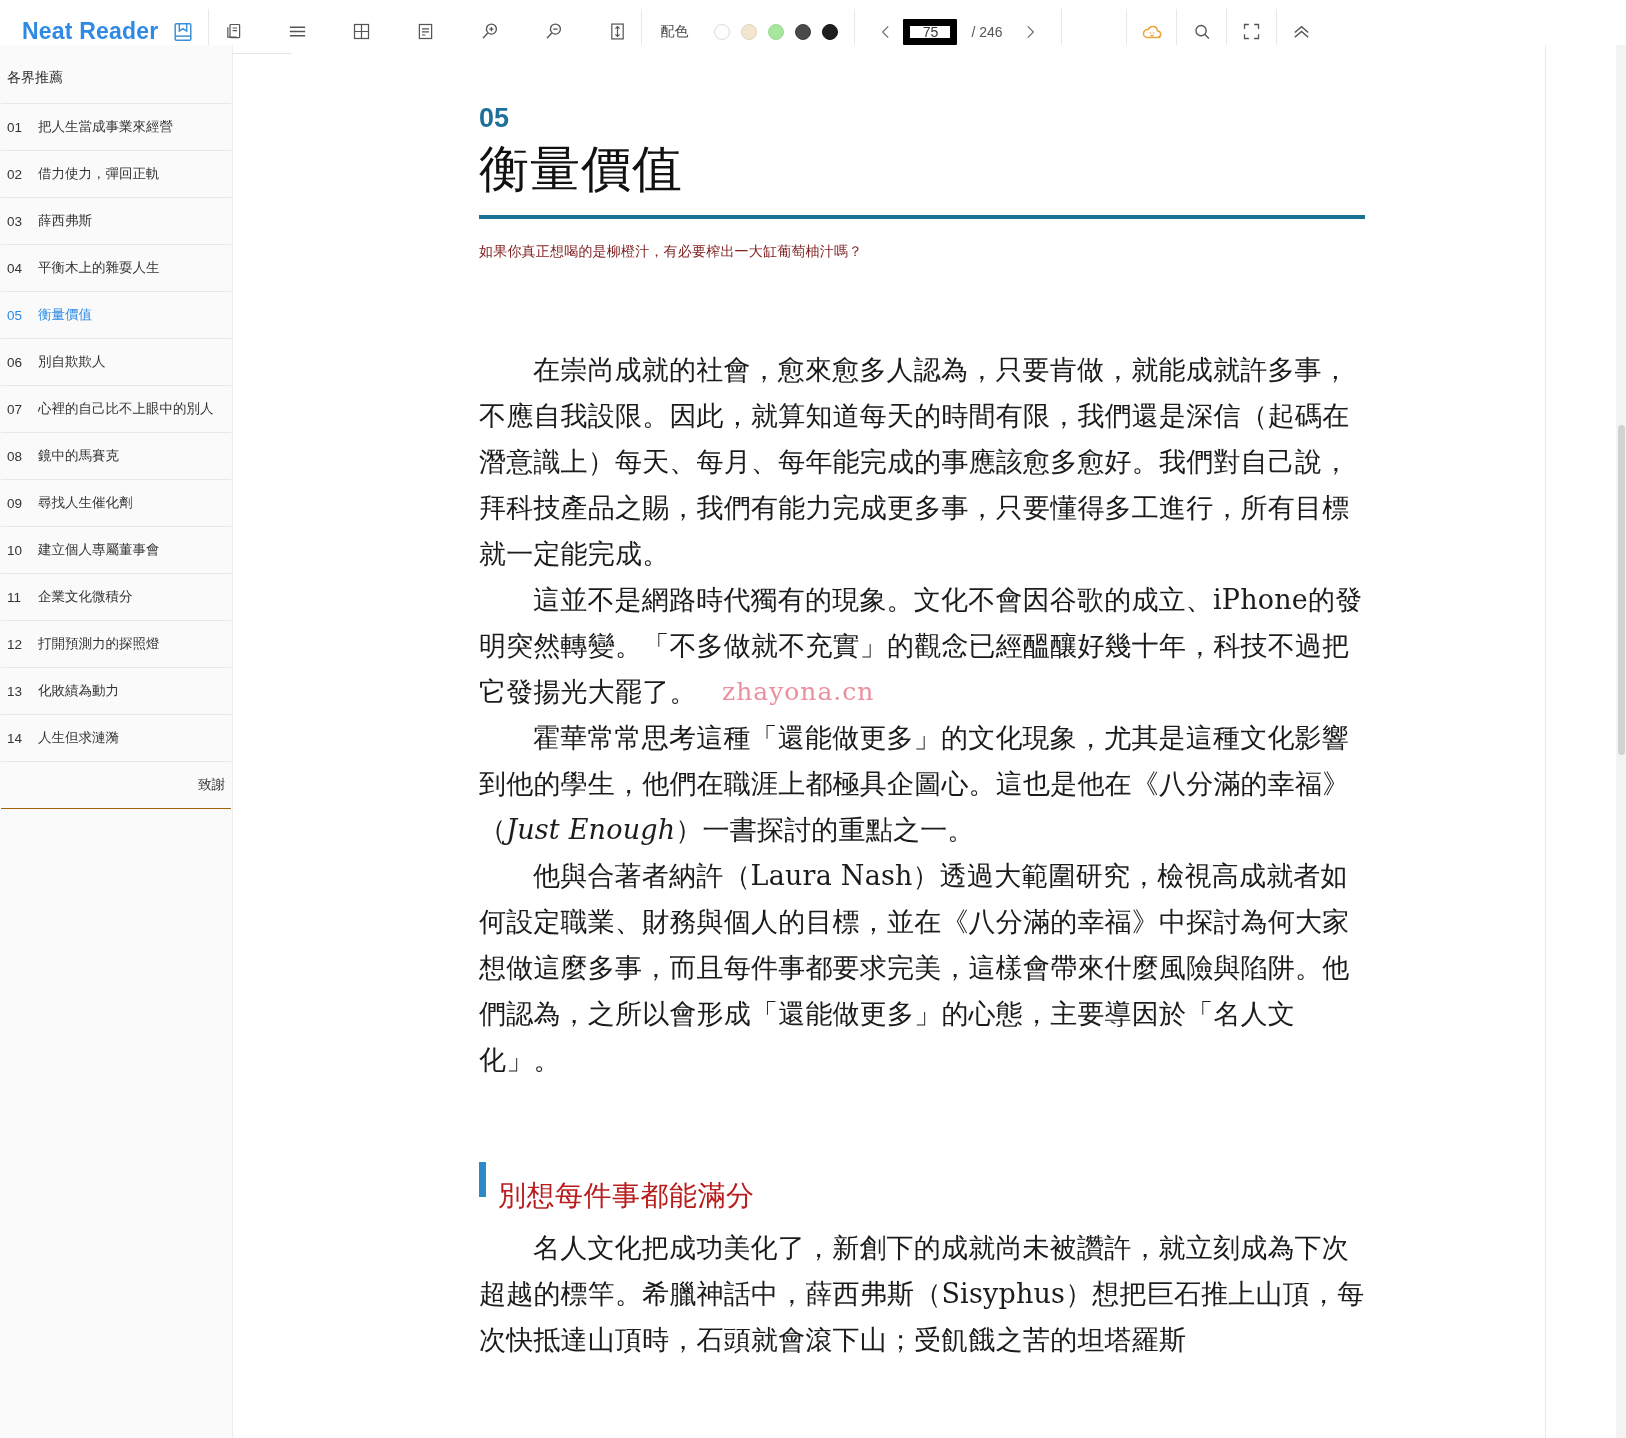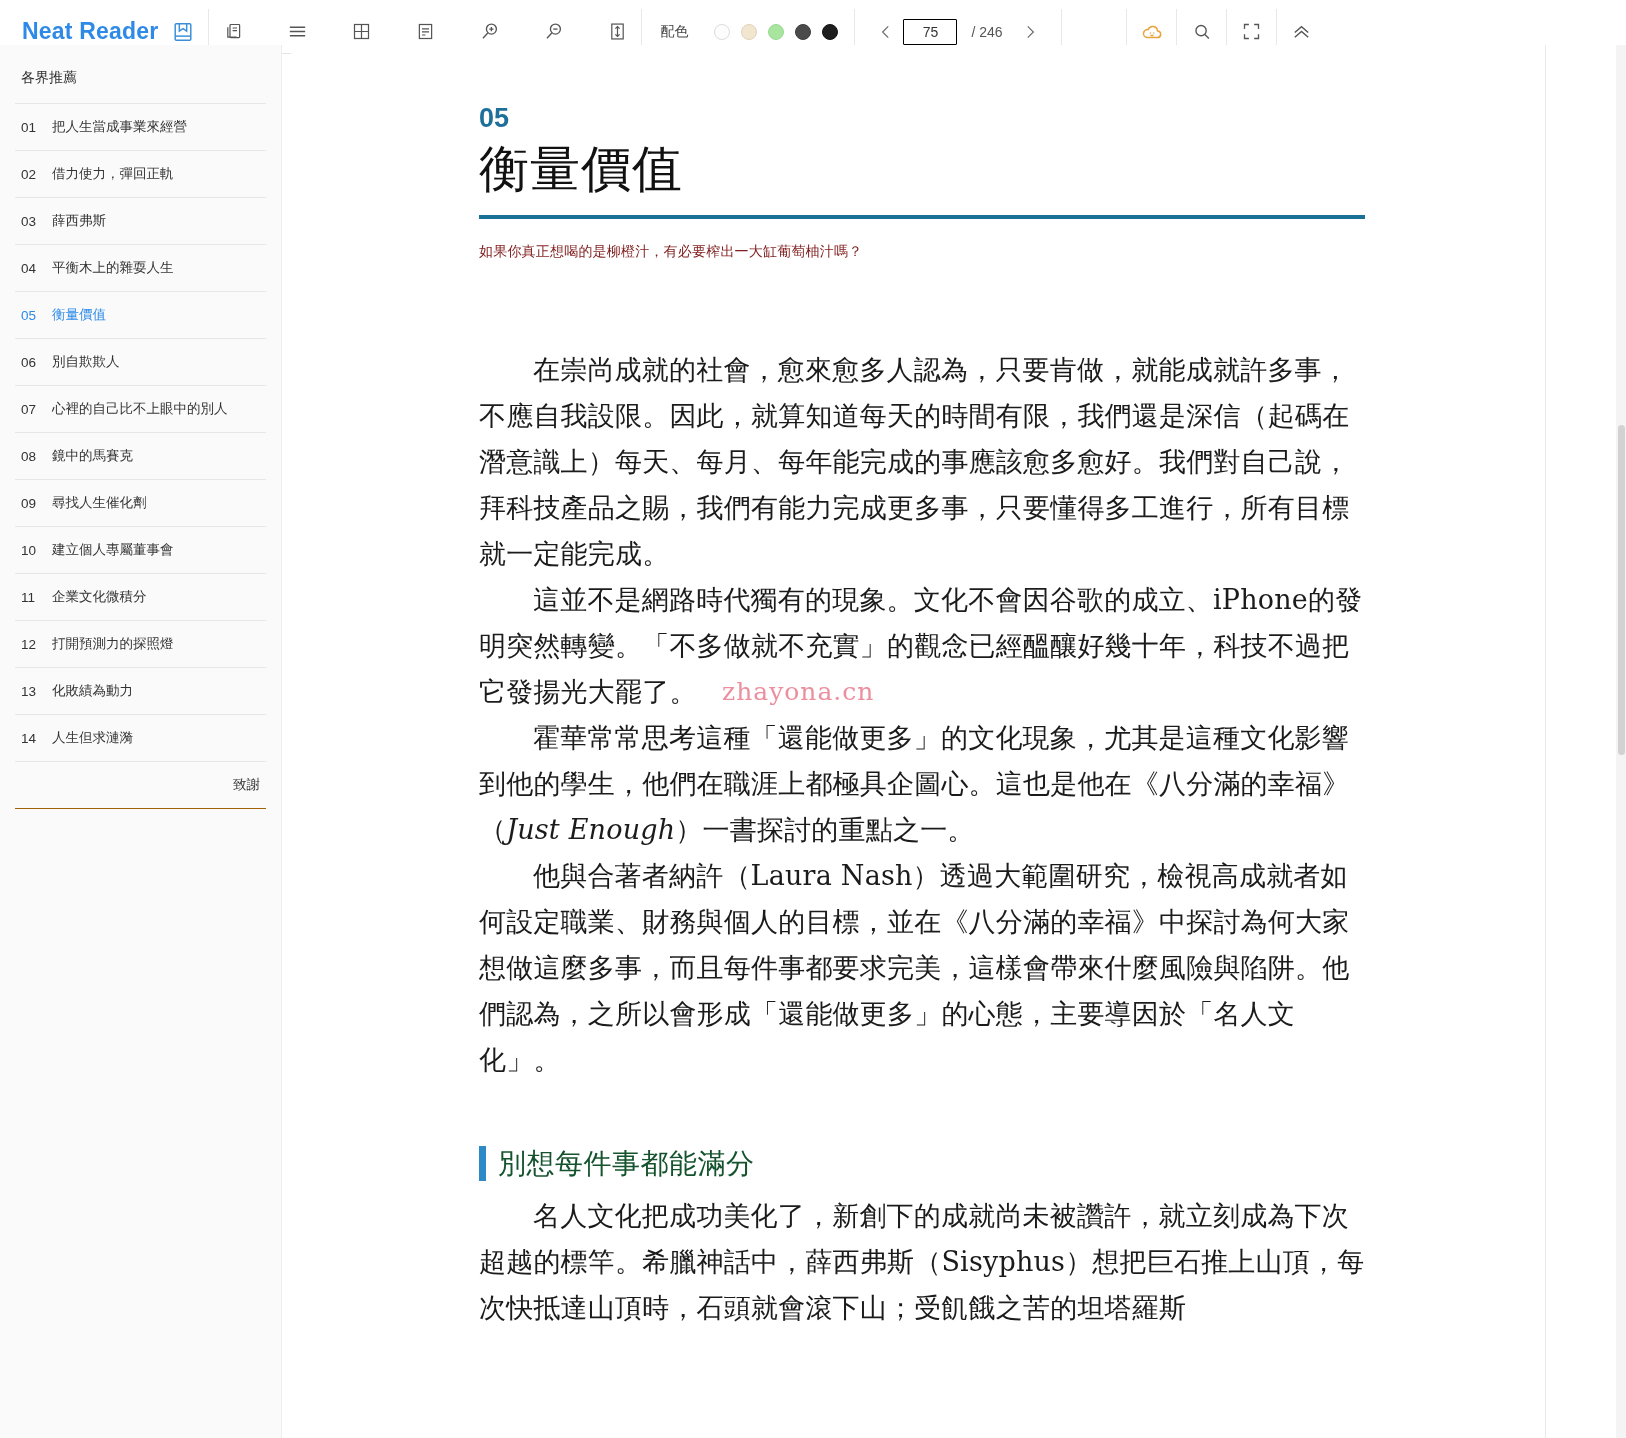--- a/index.html
+++ b/index.html
@@ -70,21 +70,21 @@
     border-left: 1px solid #e8e8e8;
     border-right: 1px solid #e8e8e8;
   }
   .pager-arrow {
     width: 34px; height: 45px;
     display:flex; align-items:center; justify-content:center;
     cursor: pointer;
   }
   .page-input {
     width: 54px; height: 26px;
-    border: 1px solid #000000;
+    border: 7px solid #000000;
     text-align: center;
     font-size: 14px;
     color: #333;
     font-family: "Liberation Sans", sans-serif;
     outline: none;
     border-radius: 1px;
     background: #fff;
   }
   .page-total {
     font-size: 14px; color: #555;
@@ -92,25 +92,25 @@
     white-space: nowrap;
   }
   .tb-spacer { flex: 1 1 auto; height: 45px; }
   .tb-right { display: flex; align-items: center; height: 45px; }
   .tb-right .tb-btn { width: 50px; border-left: 1px solid #e8e8e8; }
 
   
   #sidebar {
     position: absolute;
     top: 45px; left: 0;
-    width: 282px; height: 1393px;
+    width: 233px; height: 1393px;
     background: #fafafa;
     border-right: 1px solid #ededed;
     overflow: hidden;
-    padding: 0 15px;
+    padding: 0 1px;
   }
   .toc-head {
     font-size: 14px; color: #2f2f2f;
     padding: 24px 6px 16px 6px;
     border-bottom: 1px solid #e7e7e7;
     font-family: "Liberation Sans", sans-serif;
   }
   .toc-item {
     display: flex; align-items: center;
     height: 47px;
@@ -206,22 +206,23 @@
   }
   .sec-bar {
     width: 7px; height: 35px;
     background: #2e8ac6;
     margin-right: 12px;
     flex: 0 0 7px;
   }
   .sec-title {
     font-family: "DejaVu Serif", serif;
     font-size: 28px;
-    color: #14532d;
+    color: #b91c1c;
     letter-spacing: .5px;
+    margin-top: 32px;
   }
   .watermark {
     position: absolute;
     left: 243px; top: 330px;
     font-family: "DejaVu Serif", serif;
     font-size: 25px;
     color: #e87b8d;
     opacity: .85;
     letter-spacing: 1px;
     pointer-events: none;

